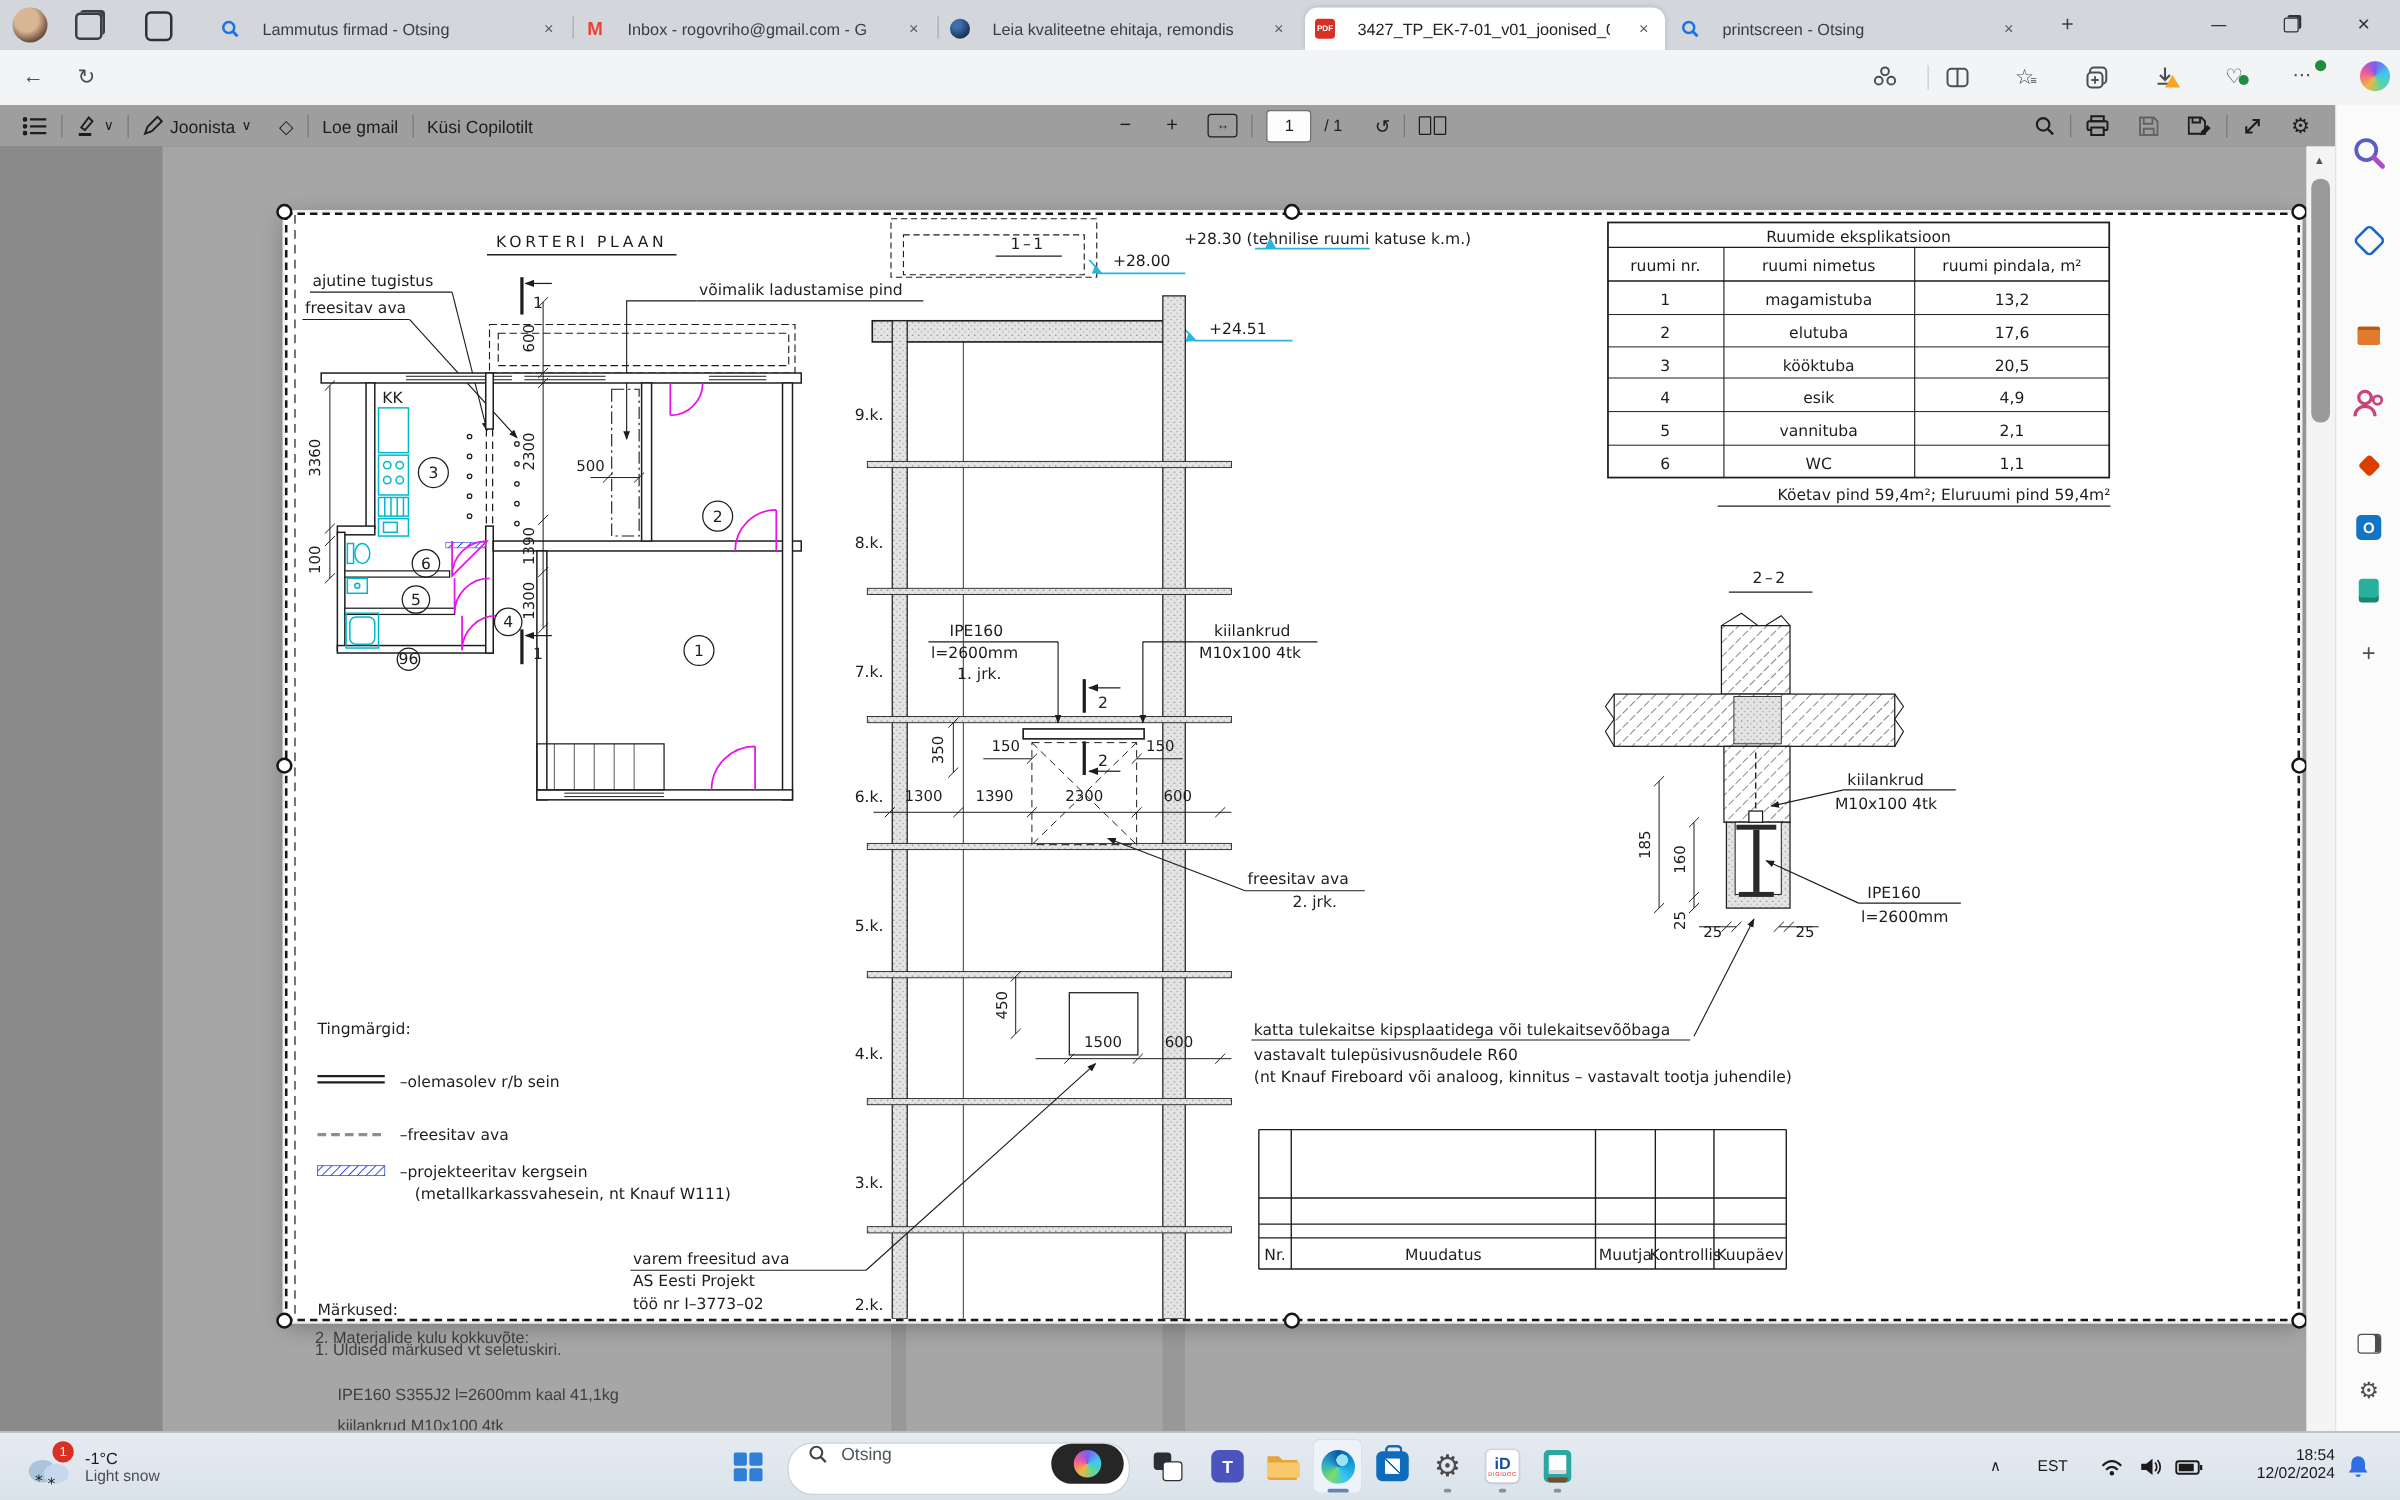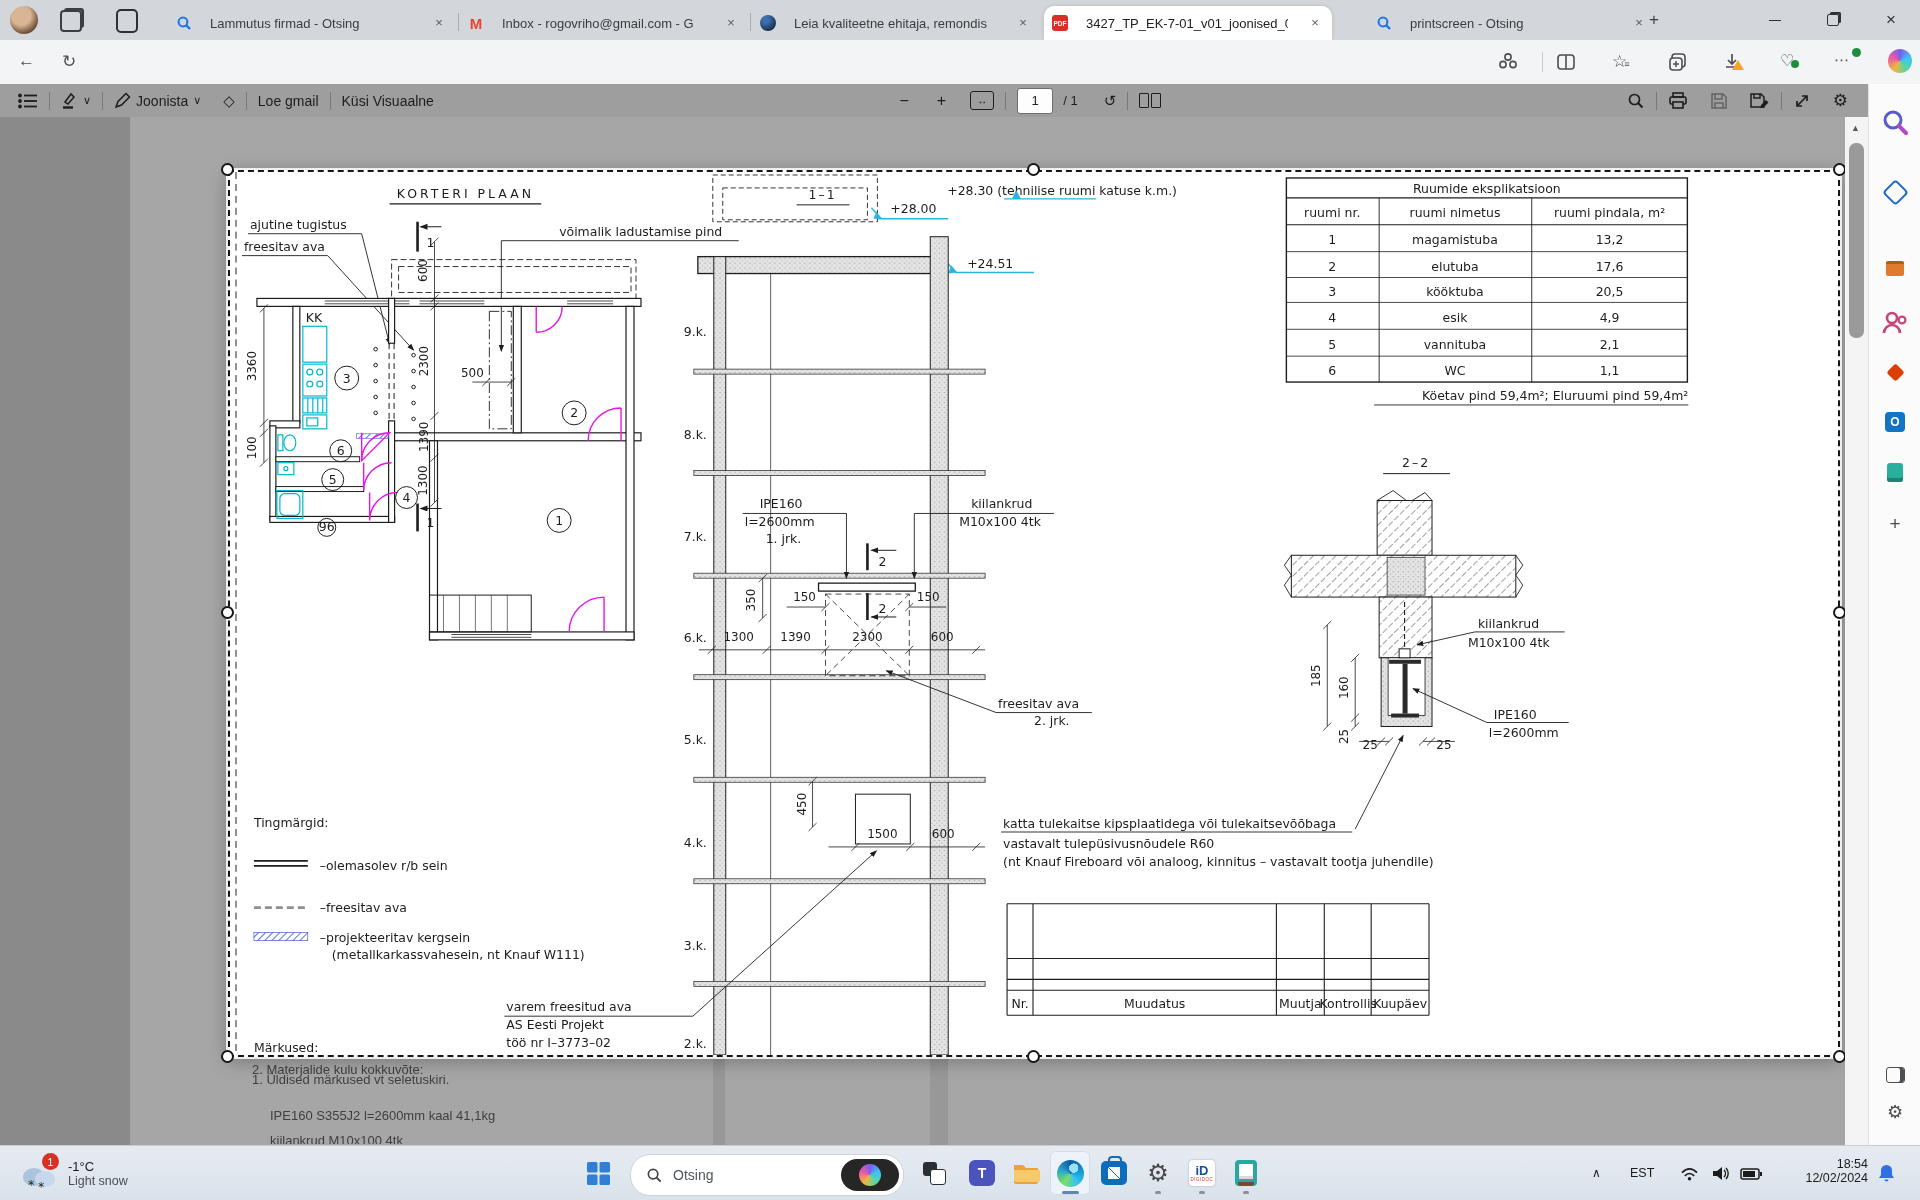--- a/index.html
+++ b/index.html
@@ -73,21 +73,21 @@
   <div class="tab ab" style="left:752px">
     <span class="favsq" style="border-radius:50%;background:radial-gradient(circle at 35% 30%,#3f6fae 20%,#16304f 75%)"></span>
     <span class="ttl">Leia kvaliteetne ehitaja, remondis</span>
     <span class="cls">×</span>
   </div>
   <div class="tab active ab" style="left:1044px">
     <span class="favsq ic" style="background:#d93025;border-radius:3px;color:#fff;font-size:6.5px;font-weight:bold">PDF</span>
     <span class="ttl" style="color:#202124">3427_TP_EK-7-01_v01_joonised_0</span>
     <span class="cls">×</span>
   </div>
-  <div class="tab ab" style="left:1368px">
+  <div class="tab ab" style="left:1336px">
     <svg class="favsq" viewBox="0 0 16 16">
         <circle cx="7" cy="7" r="4.4" fill="none" stroke="#1a73e8" stroke-width="2"></circle>
         <line x1="10.4" y1="10.4" x2="14" y2="14" stroke="#1a73e8" stroke-width="2.4"></line>
       </svg>
     <span class="ttl">printscreen - Otsing</span>
     <span class="cls">×</span>
   </div>
   <div class="ab ic" style="left:1642px;top:8px;width:24px;height:24px;font-size:17px;color:#3c3f42">+</div>
   <div class="winbtn ab" style="left:1746px">
       <span style="width:12px;border-top:1.6px solid #303336"></span>
@@ -168,21 +168,21 @@
     <svg width="17" height="17" viewBox="0 0 17 17">
         <path d="M2,15 L4,9.5 L12,1.5 L15.5,5 L7.5,13 z" fill="none" stroke="#1d1d1d" stroke-width="1.5"></path>
       </svg>
     <span>Joonista</span>
     <span style="font-size:11px">∨</span>
   </span>
   <span style="font-size:15px;margin-left:22px">◇</span>
   <span class="pdsep"></span>
   <span>Loe gmail</span>
   <span class="pdsep"></span>
-  <span>Küsi Visuaalne</span>
+  <span>Küsi Copilotilt</span>
   <span style="flex:1"></span>
   <span style="font-size:16px">−</span>
   <span style="font-size:16px;margin-left:28px">+</span>
   <span class="ic" style="margin-left:24px;width:22px;height:17px;border:1.6px solid #1d1d1d;border-radius:3px;font-size:10px">↔</span>
   <span class="pdsep"></span>
   <span class="pgbox">1</span>
   <span style="margin-left:10px;font-size:13px">/ 1</span>
   <span style="font-size:15px;margin-left:26px">↺</span>
   <span class="pdsep"></span>
   <span class="ic" style="gap:2px">
@@ -729,21 +729,21 @@
 
   <div class="tba ab" style="left:578px">
     <svg width="25" height="25" viewBox="0 0 25 25">
         <rect x="1" y="1" width="10.5" height="10.5" rx="1.5" fill="#2f7fd6"></rect>
         <rect x="13.5" y="1" width="10.5" height="10.5" rx="1.5" fill="#2f7fd6"></rect>
         <rect x="1" y="13.5" width="10.5" height="10.5" rx="1.5" fill="#2f7fd6"></rect>
         <rect x="13.5" y="13.5" width="10.5" height="10.5" rx="1.5" fill="#2f7fd6"></rect>
       </svg>
   </div>
 
-  <div class="ab" style="left:630px;top:8px;width:272px;height:40px;background:#fff;border:1px solid #ccd3da;border-radius:20px;display:flex;align-items:center">
+  <div class="ab" style="left:630px;top:8px;width:272px;height:40px;background:#fff;border:1px solid #ccd3da;border-radius:20px;display:flex;align-items:flex-start">
     <svg width="17" height="17" viewBox="0 0 18 18" style="margin-left:15px">
         <circle cx="7.5" cy="7.5" r="5" fill="none" stroke="#444" stroke-width="1.8"></circle>
         <line x1="11" y1="11" x2="15.5" y2="15.5" stroke="#444" stroke-width="2"></line>
       </svg>
     <span style="margin-left:10px;font-size:14px;color:#4f555b;flex:1">Otsing</span>
     <span class="ic" style="width:58px;height:32px;background:#262626;border-radius:16px;margin-right:4px">
         <span style="width:22px;height:22px;border-radius:50%;background:conic-gradient(#7b5cf0,#3ec6f0,#58d6a0,#f0b73e,#f05c9b,#7b5cf0);display:inline-block"></span>
       </span>
   </div>
   <div class="tba ab" style="left:914px">

